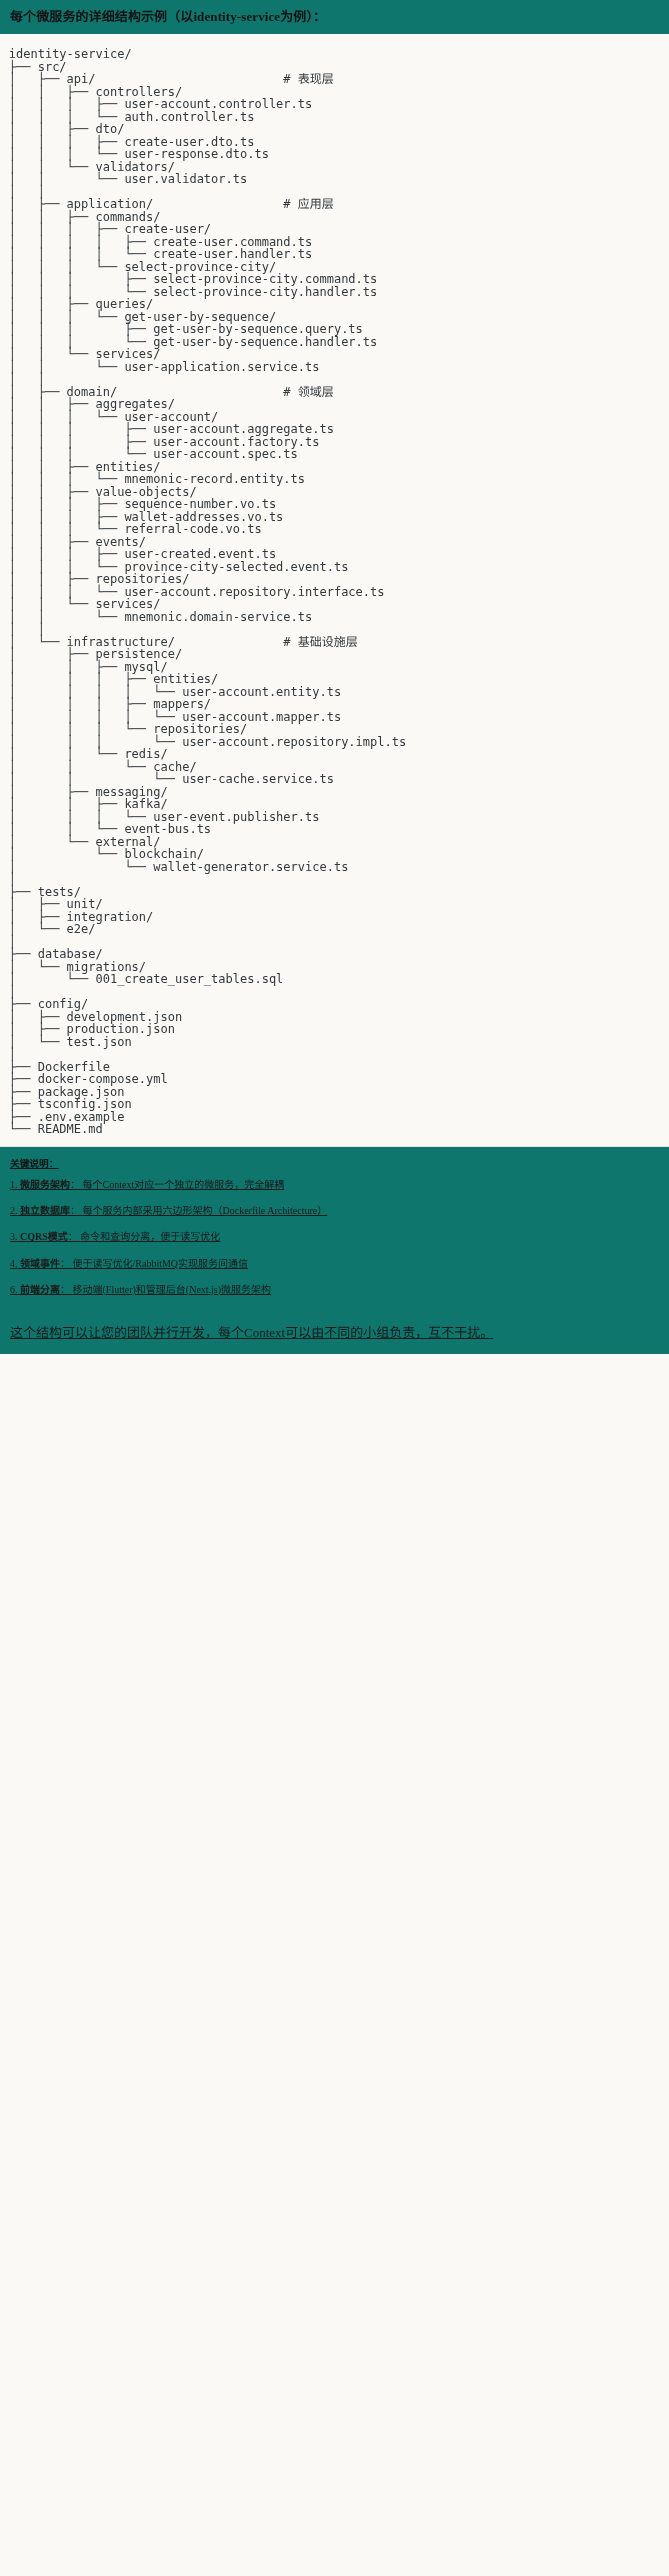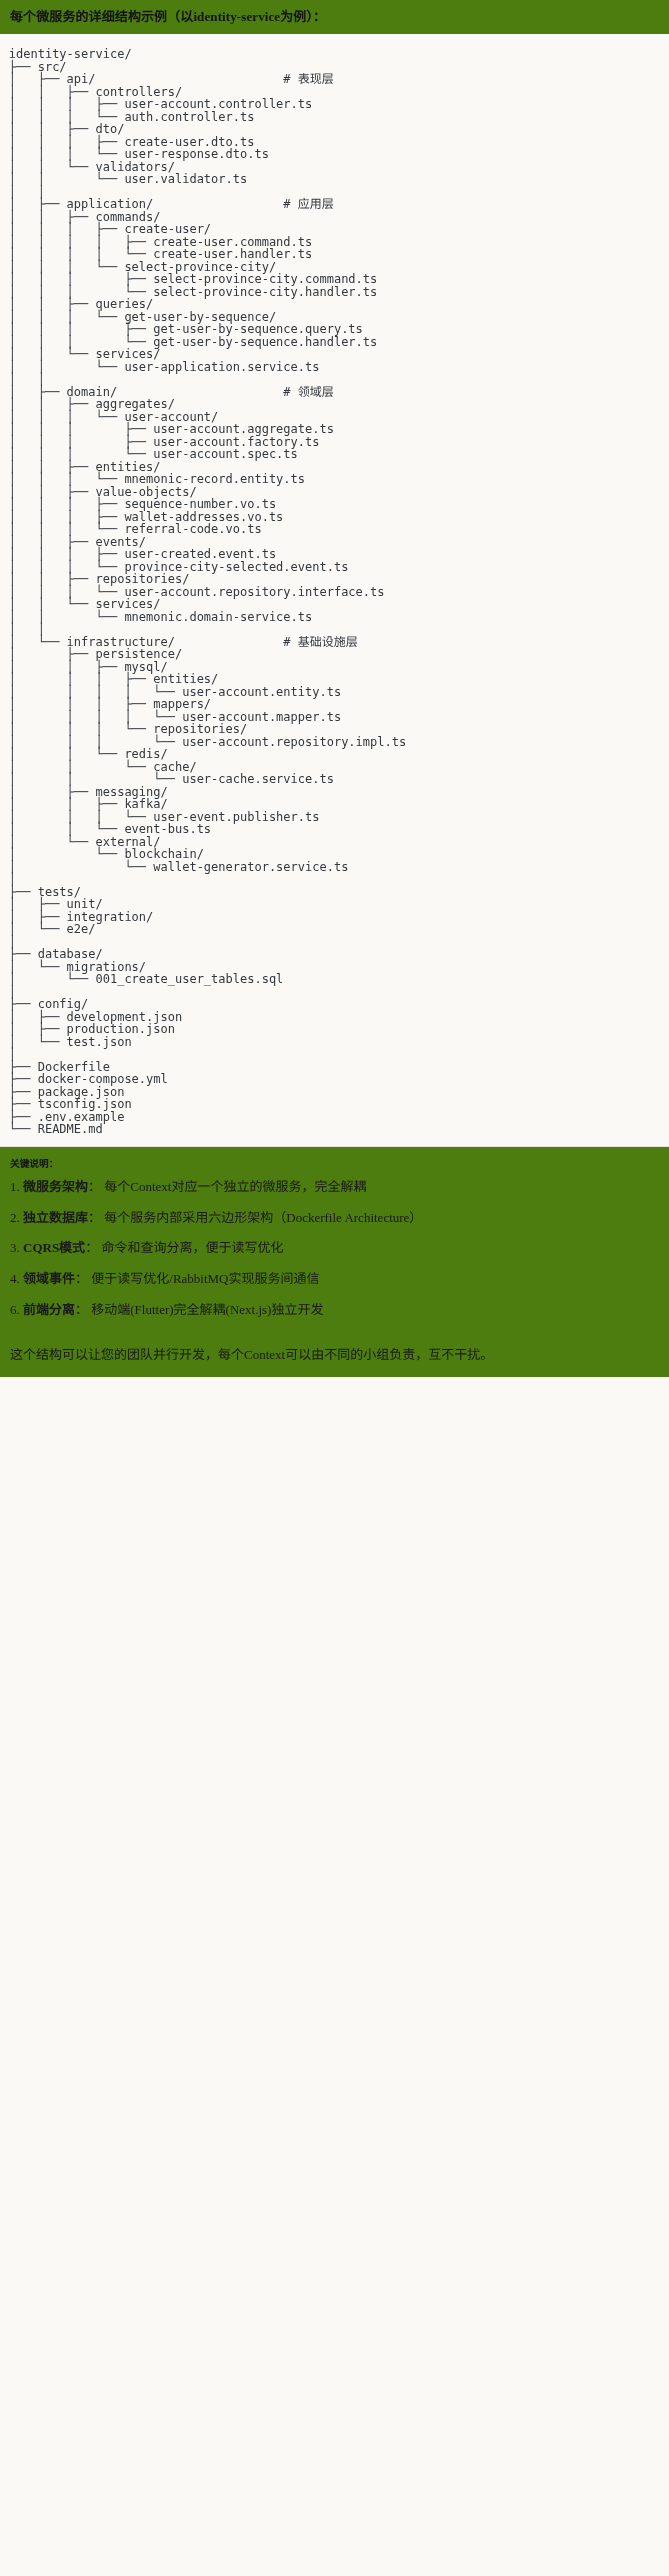--- a/index.html
+++ b/index.html
@@ -11,21 +11,21 @@
   body {
     width: 669px;
     font-family: "Liberation Serif", "DejaVu Serif", serif;
     color: #1a1a1a;
     -webkit-font-smoothing: antialiased;
   }
   .page {
     width: 669px;
     box-sizing: border-box;
     padding: 0;
-    background: #4d7c0f;
+    background: #0f766e;
   }
 
   
   .doc-title {
     font-size: 13px;
     font-weight: bold;
     line-height: 1.35;
     margin: 0;
     padding: 8.1px 10px 8.1px 10px;
     letter-spacing: 0.1px;
@@ -53,35 +53,36 @@
     line-height: 12.5px;
     color: #33383d;
     white-space: pre;
     letter-spacing: 0px;
     tab-size: 4;
   }
 
   
   .keypoints {
     padding: 0 10px 0 10px;
+    text-decoration: underline;
   }
   .kp-title {
     font-size: 9.7px;
     font-weight: bold;
     margin: 0;
     padding: 10px 0 1.3px 0;
     color: #141414;
   }
   .kp-list {
     list-style: none;
     margin: 0;
     padding: 0;
   }
   .kp-item {
-    font-size: 13px;
+    font-size: 10px;
     line-height: 1.5;
     padding: 5.6px 0 5.6px 0;
     color: #1a1a1a;
   }
   .kp-num { }
   .kp-term {
     font-weight: bold;
   }
   .kp-desc { }
   .closing {
@@ -213,21 +214,21 @@
         <span class="kp-desc">命令和查询分离，便于读写优化</span>
       </li>
       <li class="kp-item">
         <span class="kp-num">4.</span>
         <span class="kp-term">领域事件</span><span class="kp-sep">：</span>
         <span class="kp-desc">便于读写优化/RabbitMQ实现服务间通信</span>
       </li>
       <li class="kp-item">
         <span class="kp-num">6.</span>
         <span class="kp-term">前端分离</span><span class="kp-sep">：</span>
-        <span class="kp-desc">移动端(Flutter)完全解耦(Next.js)独立开发</span>
+        <span class="kp-desc">移动端(Flutter)和管理后台(Next.js)微服务架构</span>
       </li>
     </ol>
 
     <p class="closing">这个结构可以让您的团队并行开发，每个Context可以由不同的小组负责，互不干扰。</p>
   </div>
 
 </div>
 
 
 </body></html>

